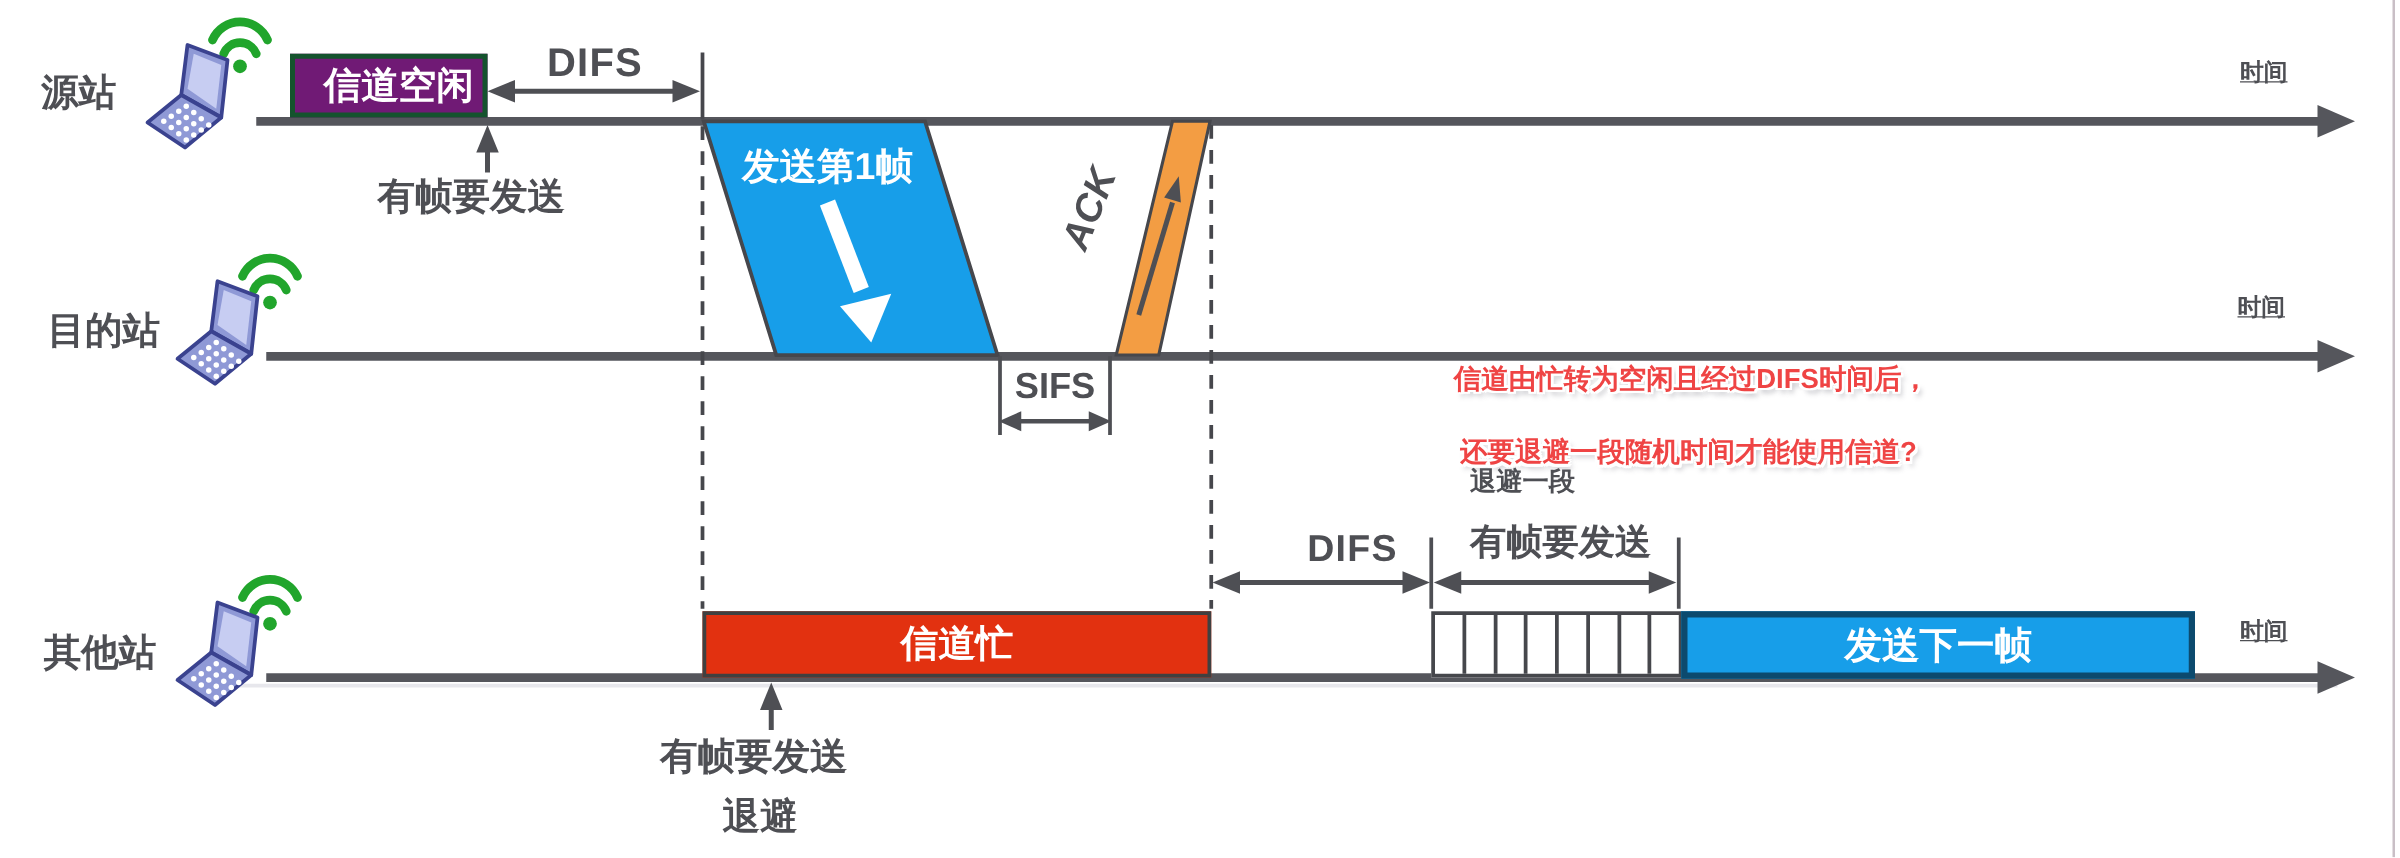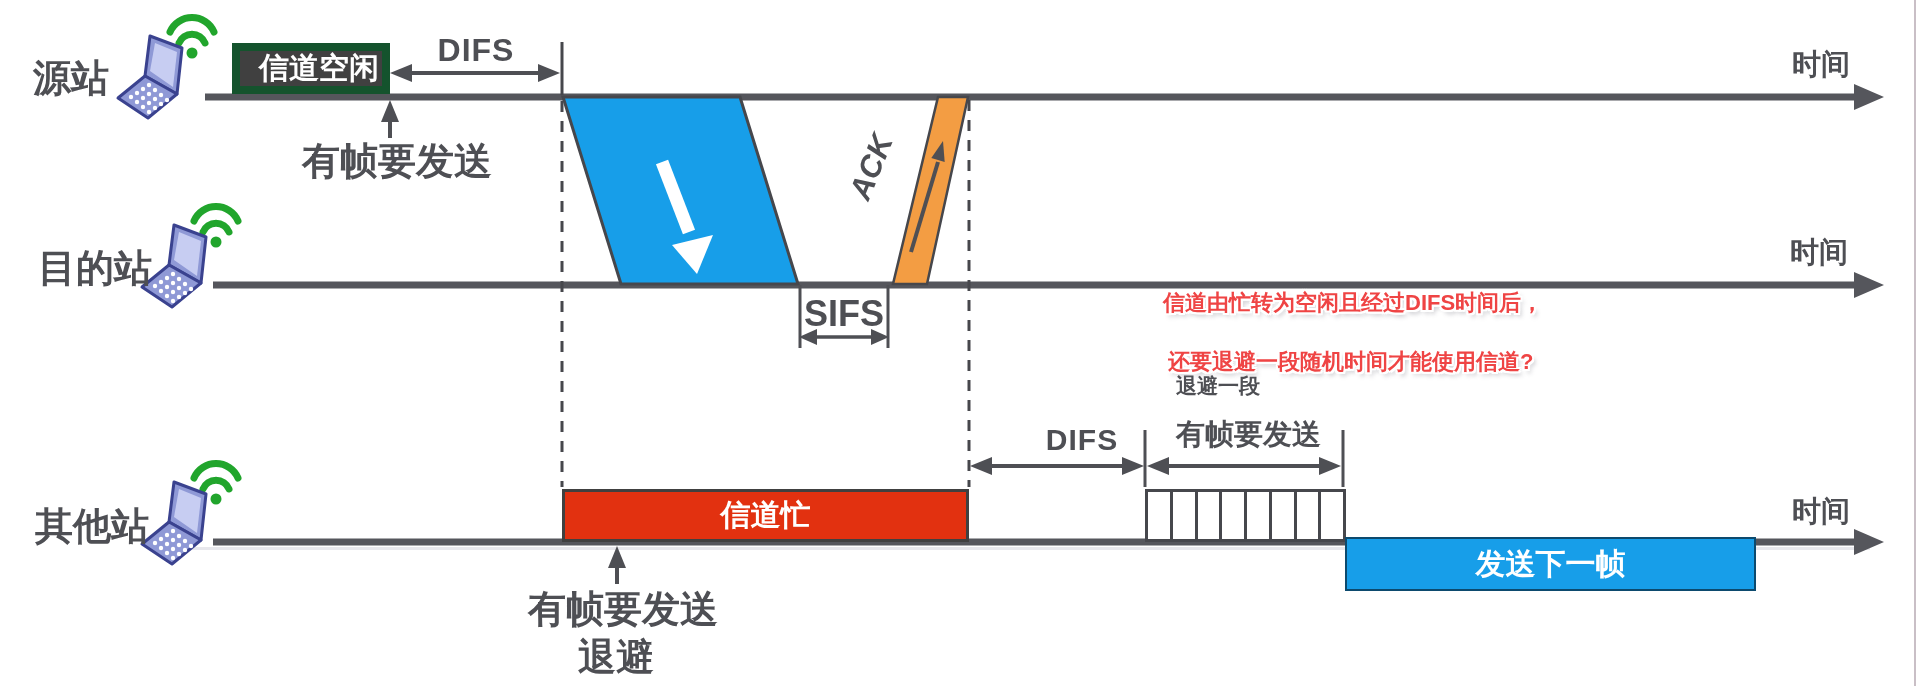--- a/index.html
+++ b/index.html
@@ -2,28 +2,28 @@
 <html><head>
 <meta charset="utf-8">
 <style>
   html,body{margin:0;padding:0;background:#fff;}
   #canvas{
     position:relative;width:1920px;height:686px;background:#ffffff;
     font-family:"Liberation Sans","DejaVu Sans",sans-serif;overflow:hidden;
   }
   #shapes{position:absolute;left:0;top:0;z-index:1;}
   .lbl{position:absolute;font-weight:bold;color:#4e4f54;white-space:nowrap;z-index:5;line-height:1.1;}
-  .cn{font-size:38px;}
+  .cn{font-size:30px;}
   .latin{font-size:32px;letter-spacing:1px;}
-  .time-lbl{font-size:29px;}
+  .time-lbl{font-size:19px;text-decoration:underline;}
   .box{position:absolute;z-index:3;box-sizing:border-box;display:flex;align-items:center;justify-content:center;}
   .box .box-text{color:#ffffff;font-weight:bold;font-size:30px;white-space:nowrap;}
-  #channel-idle-box{left:232px;top:43px;width:158px;height:51px;background:#404040;border:8px solid #14532d;padding-left:16px;}
+  #channel-idle-box{left:232px;top:43px;width:158px;height:51px;background:#701a75;border:4px solid #14532d;padding-left:16px;}
   #channel-busy-box{left:562px;top:489px;width:407px;height:53px;background:#e23110;border:3px solid #404040;}
-  #next-frame-box{left:1345px;top:489px;width:411px;height:54px;background:#179ee9;border:2px solid #0c4a6e;margin-top:48px;}
+  #next-frame-box{left:1345px;top:489px;width:411px;height:54px;background:#179ee9;border:5px solid #0c4a6e;}
   #backoff-slots{left:1145px;top:489px;width:201px;height:53px;background:#ffffff;border:3px solid #46474c;display:flex;z-index:3;position:absolute;box-sizing:border-box;}
   .slot{flex:1;border-left:3px solid #46474c;}
   .slot:first-child{border-left:none;}
   #frame1-label{left:576px;top:117px;width:172px;text-align:center;color:#fff;z-index:4;}
   #ack-label{left:838px;top:150px;transform:rotate(-68deg);transform-origin:center;font-style:italic;font-size:31px;z-index:4;}
   .pink{color:#ef4444;font-size:22px;z-index:6;
     text-shadow:-2px -2px 0 #fff,2px -2px 0 #fff,-2px 2px 0 #fff,2px 2px 0 #fff,
                 0 -2px 0 #fff,0 2px 0 #fff,-2px 0 0 #fff,2px 0 0 #fff,3px 4px 4px rgba(120,120,130,.45);}
 </style>
 </head>
@@ -155,23 +155,24 @@
   <div class="lbl time-lbl" style="left:1792px;top:49px;">时间</div>
   <div class="lbl time-lbl" style="left:1790px;top:237px;">时间</div>
   <div class="lbl time-lbl" style="left:1792px;top:496px;">时间</div>
 
   <div class="box" id="channel-idle-box">
     <span class="box-text">信道空闲</span>
   </div>
   <div class="lbl latin" style="left:425px;top:33px;width:102px;text-align:center;">DIFS</div>
   <div class="lbl cn" style="left:302px;top:141px;">有帧要发送</div>
 
+  <div class="lbl cn" id="frame1-label">发送第1帧</div>
   <div class="lbl" id="ack-label">ACK</div>
 
-  <div class="lbl" style="left:800px;top:294px;width:88px;text-align:center;font-size:36px;">SIFS</div>
+  <div class="lbl" style="left:800px;top:294px;width:88px;text-align:center;font-size:29px;">SIFS</div>
 
   <div class="lbl pink" style="left:1163px;top:291px;">信道由忙转为空闲且经过DIFS时间后，</div>
   <div class="lbl pink" style="left:1168px;top:350px;">还要退避一段随机时间才能使用信道?</div>
 
   <div class="lbl latin" style="left:1018px;top:423px;width:128px;text-align:center;font-size:30px;">DIFS</div>
   <div class="lbl cn" style="left:1176px;top:374px;font-size:21px;">退避一段</div>
   <div class="lbl cn" style="left:1176px;top:419px;font-size:29px;">有帧要发送</div>
 
   <div class="box" id="channel-busy-box">
     <span class="box-text">信道忙</span>

